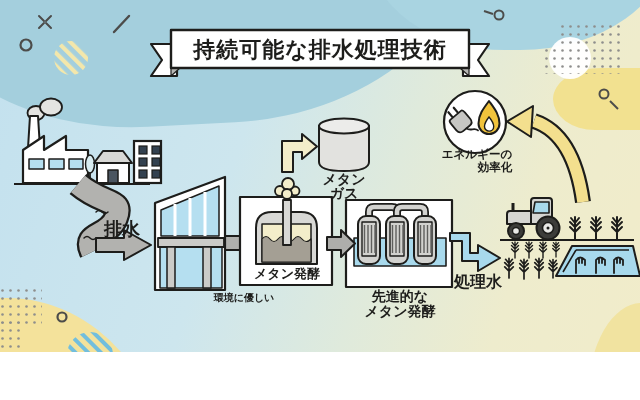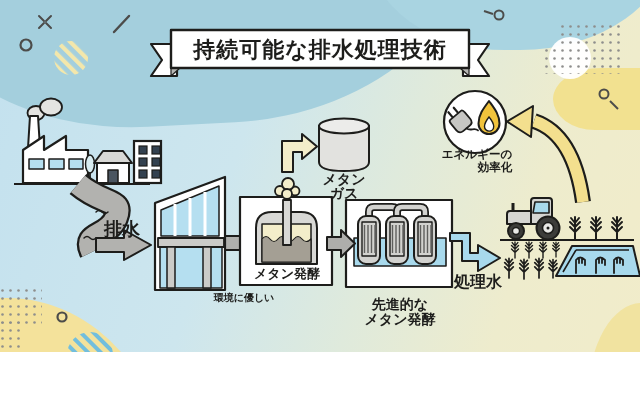--- a/index.html
+++ b/index.html
@@ -20,21 +20,21 @@
   .blob-yellow-tr{left:553px;top:68px;width:120px;height:62px;background:#f2e190;
     border-radius:80% 0 0 70% / 100% 0 0 100%;}
   svg.art{position:absolute;left:0;top:0;}
   .lbl{position:absolute;transform:translateX(-50%);color:#1d1d1b;font-weight:800;
     text-align:center;white-space:nowrap;}
   .lbl-title{top:36px;left:320px;font-size:22px;letter-spacing:1px;line-height:27px;}
   .lbl-wastewater{top:217px;left:122px;font-size:18px;}
   .lbl-methane-gas{top:152px;left:344px;font-size:14px;line-height:14px;margin-top:20px;}
   .lbl-fermentation{top:265px;left:287px;font-size:13px;}
   .lbl-plant{top:290px;left:244px;font-size:10px;line-height:15px;}
-  .lbl-filtration{top:297px;left:400px;font-size:14px;line-height:15px;}
+  .lbl-filtration{top:289px;left:400px;font-size:14px;line-height:15px;}
   .lbl-treated{top:272px;left:478px;font-size:16px;}
   .lbl-energy{top:148px;left:477px;font-size:11.5px;line-height:13px;text-align:right;}
   .lbl-reuse{top:277px;left:570px;font-size:14px;letter-spacing:0.2px;}
 </style>
 </head>
 <body>
 
 <div class="stage">
 
   <div class="blob blob-blue-tl"></div>

